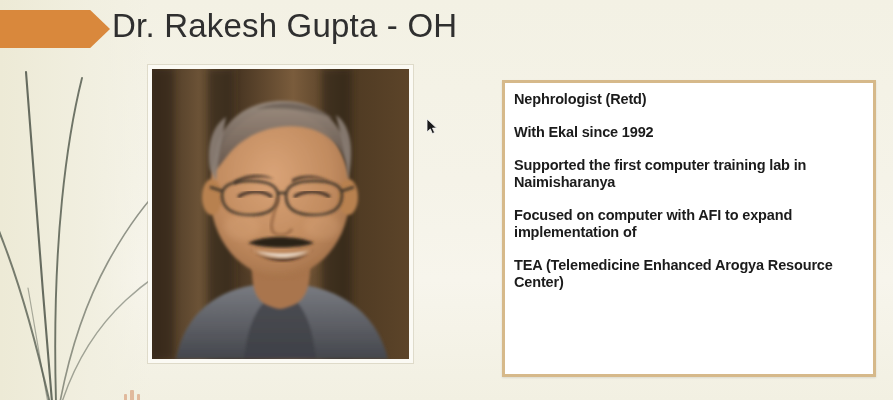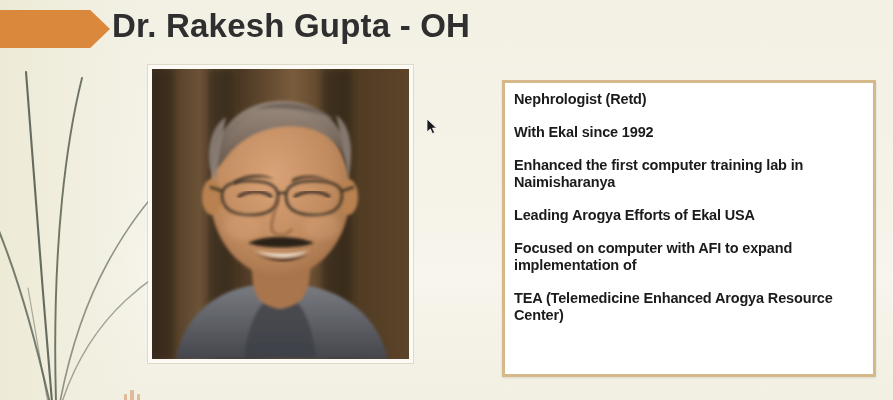--- a/index.html
+++ b/index.html
@@ -59,21 +59,21 @@
     clip-path: polygon(0 0, 82% 0, 100% 50%, 82% 100%, 0 100%);
   }
 
   
   .slide-title {
     position: absolute;
     left: 112px;
     top: 3px;
     font-family: "Liberation Sans", sans-serif;
     font-size: 33px;
-    font-weight: 700;
+    font-weight: 400;
     letter-spacing: 0.2px;
     color: #2F2F2F;
     white-space: nowrap;
     line-height: 46px;
   }
 
   
   .photo-frame {
     position: absolute;
     left: 148px;
@@ -271,22 +271,21 @@
   <div class="cursor">
     <svg width="12" height="18" viewBox="0 0 12 18" xmlns="http://www.w3.org/2000/svg">
       <path d="M1 1 L1 14 L4.3 10.9 L6.4 15.6 L8.6 14.6 L6.5 10.1 L10.6 10.1 Z" fill="#1A1A1A" stroke="#F5F5F5" stroke-width="0.8"></path>
     </svg>
   </div>
 
   <div class="bio-box">
     <div class="bio-inner">
       <p class="bio-line">Nephrologist (Retd)</p>
       <p class="bio-line">With Ekal since 1992</p>
-      <p class="bio-line"> Enhanced the first computer training lab in Naimisharanya</p>
-      <p class="bio-line">Leading Arogya Efforts of Ekal USA</p>
+      <p class="bio-line"> Supported the first computer training lab in Naimisharanya</p>
       <p class="bio-line">Focused on computer with AFI to expand implementation of</p>
       <p class="bio-line">TEA (Telemedicine Enhanced Arogya Resource Center)</p>
     </div>
   </div>
 
   <div class="bottom-mark">
     <svg width="22" height="12" viewBox="0 0 22 12" xmlns="http://www.w3.org/2000/svg">
       <g fill="#C86B3A" opacity="0.75">
         <rect x="2" y="4" width="3" height="8" rx="1"></rect>
         <rect x="8" y="0" width="4" height="12" rx="1"></rect>

